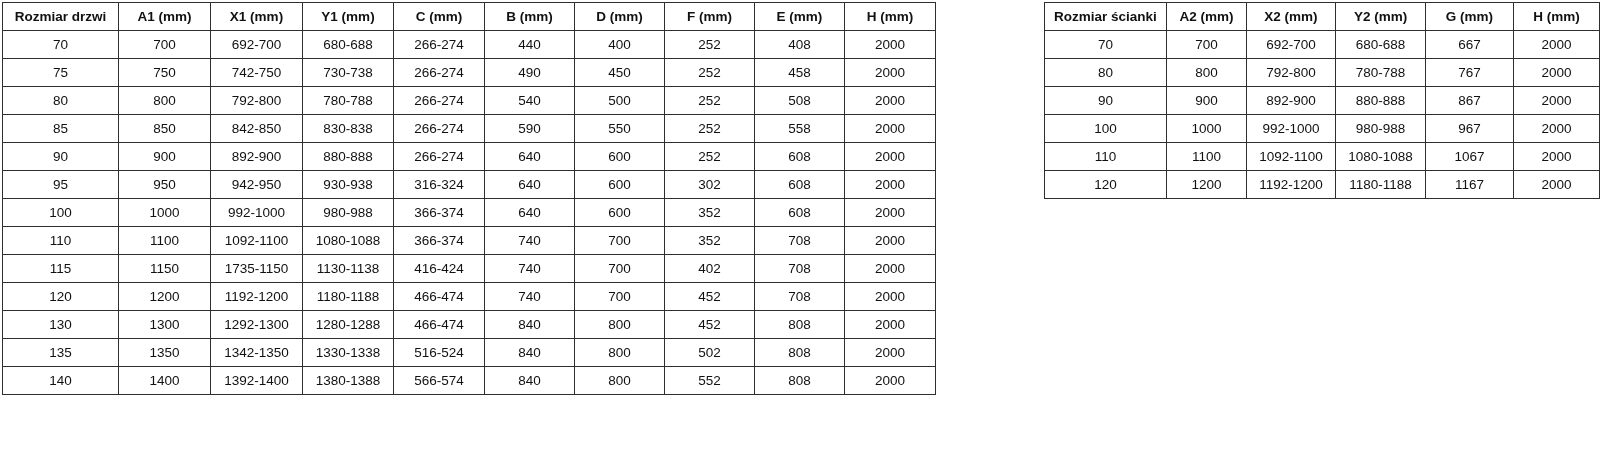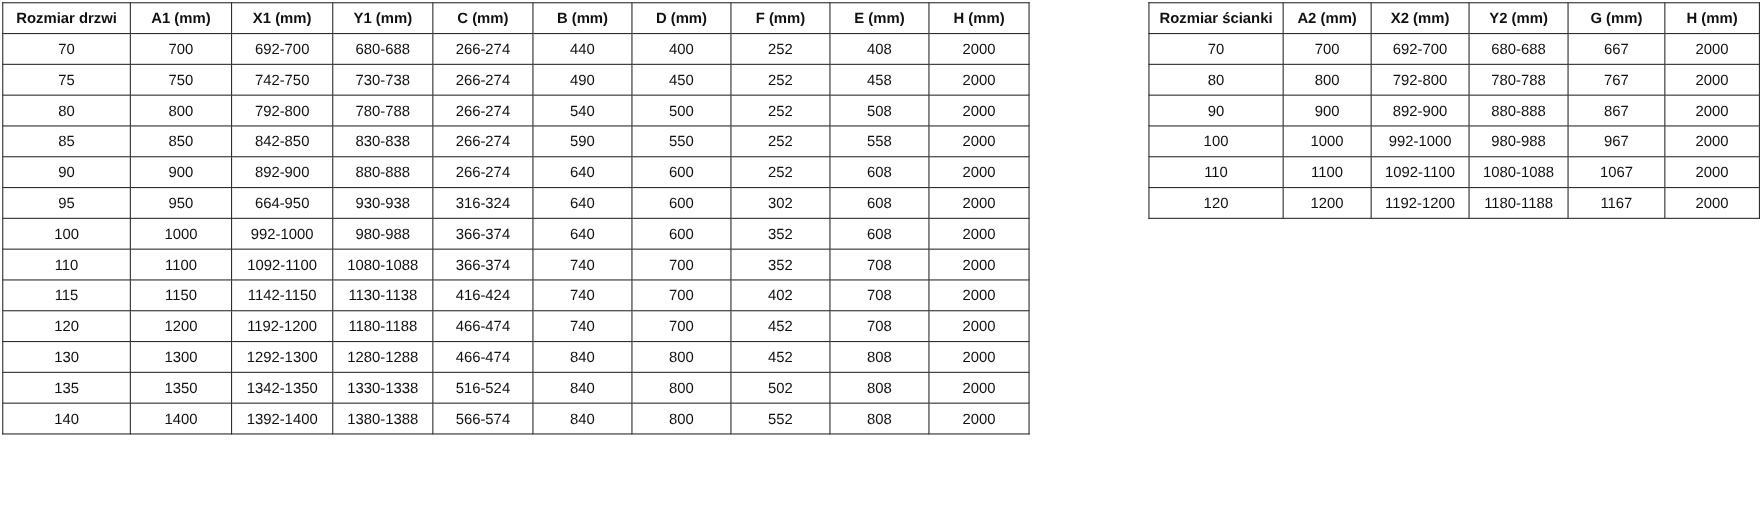--- a/index.html
+++ b/index.html
@@ -129,21 +129,21 @@
           <td>266-274</td>
           <td>640</td>
           <td>600</td>
           <td>252</td>
           <td>608</td>
           <td>2000</td>
         </tr>
         <tr>
           <td>95</td>
           <td>950</td>
-          <td>664-950</td>
+          <td>942-950</td>
           <td>930-938</td>
           <td>316-324</td>
           <td>640</td>
           <td>600</td>
           <td>302</td>
           <td>608</td>
           <td>2000</td>
         </tr>
         <tr>
           <td>100</td>
@@ -165,21 +165,21 @@
           <td>366-374</td>
           <td>740</td>
           <td>700</td>
           <td>352</td>
           <td>708</td>
           <td>2000</td>
         </tr>
         <tr>
           <td>115</td>
           <td>1150</td>
-          <td>1142-1150</td>
+          <td>1735-1150</td>
           <td>1130-1138</td>
           <td>416-424</td>
           <td>740</td>
           <td>700</td>
           <td>402</td>
           <td>708</td>
           <td>2000</td>
         </tr>
         <tr>
           <td>120</td>

